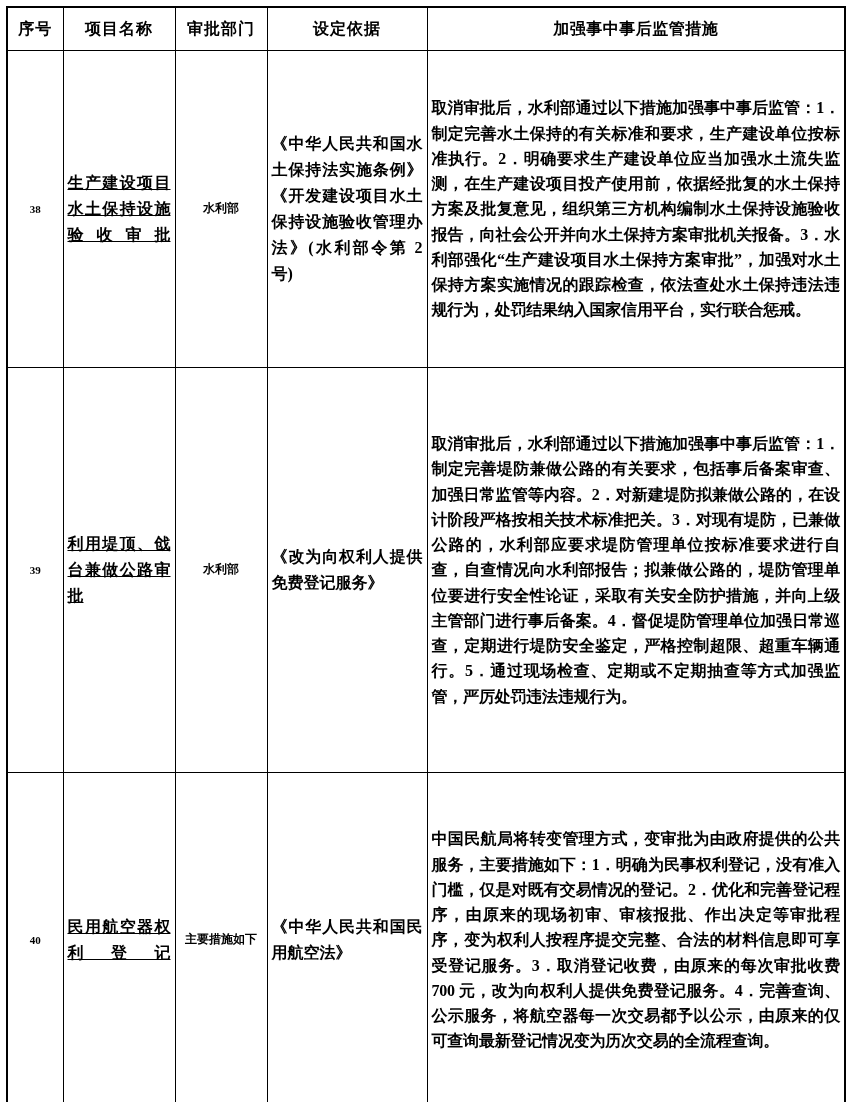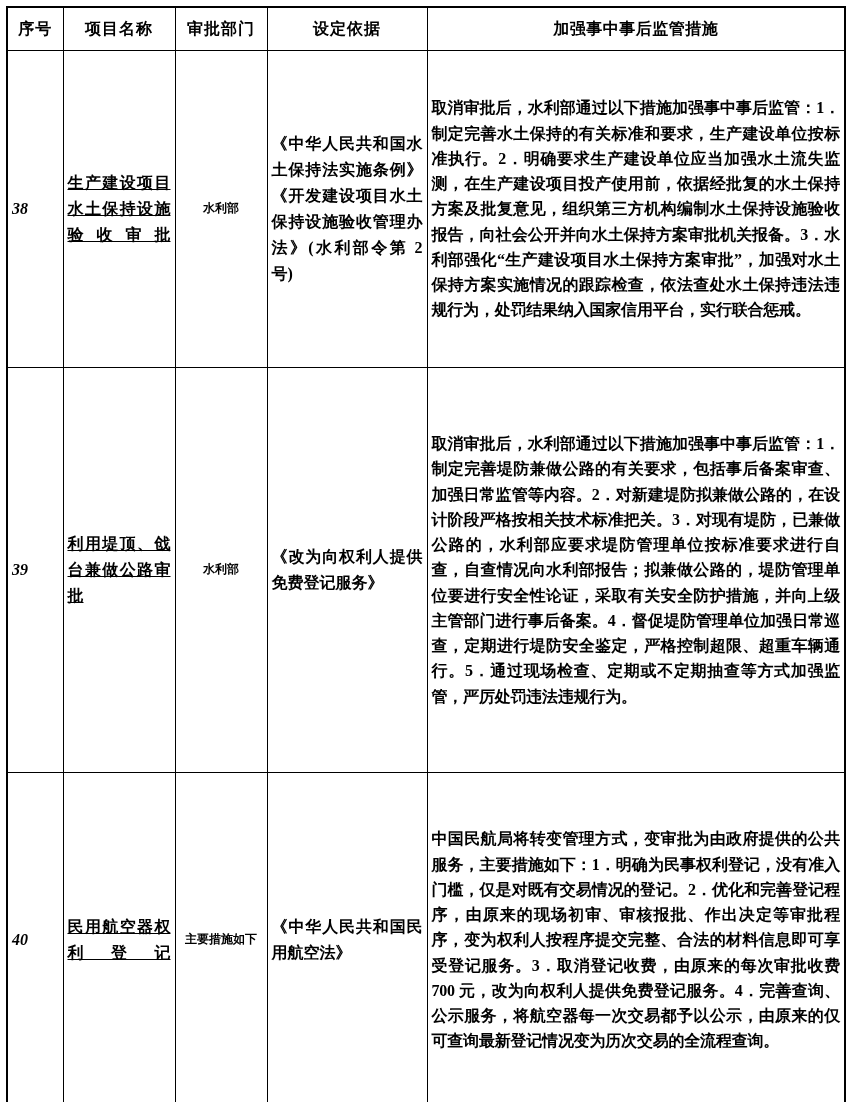--- a/index.html
+++ b/index.html
@@ -43,23 +43,23 @@
     text-align: center;
     font-size: 16px;
     letter-spacing: 1px;
     height: 38px;
     padding: 4px 2px;
     border-bottom: 2px solid #000;
   }
   thead th.th-measure { letter-spacing: 0.5px; }
 
   td.seq {
-    font-size: 16px;
+    text-align: center;
+    font-size: 11px;
     font-weight: bold;
-    font-style: italic;
   }
   td.name {
     font-size: 16px;
     line-height: 1.62;
     text-align: justify;
     text-align-last: justify;
     padding: 2px 8px;
     letter-spacing: 0px;
     text-decoration: underline;
   }

